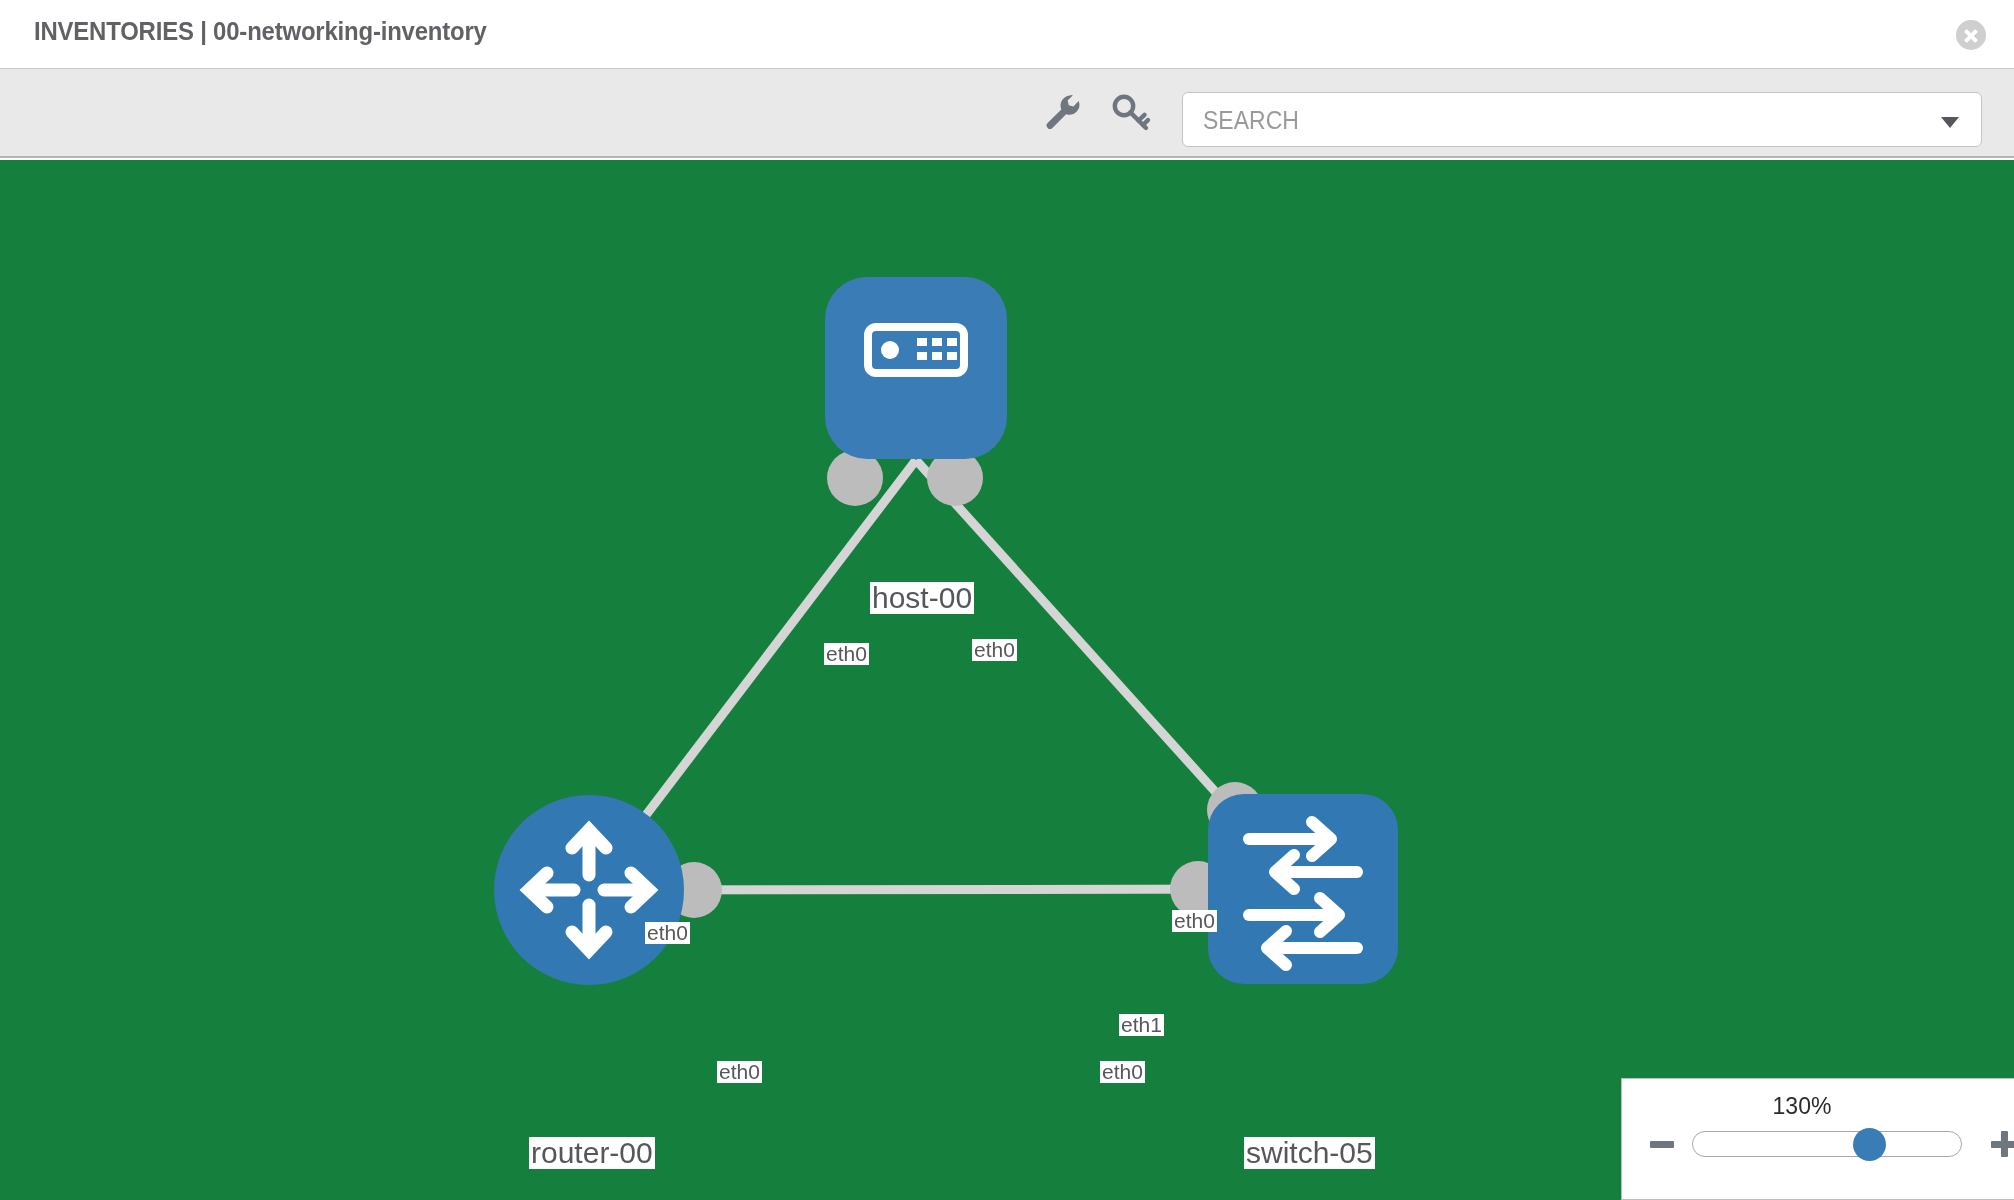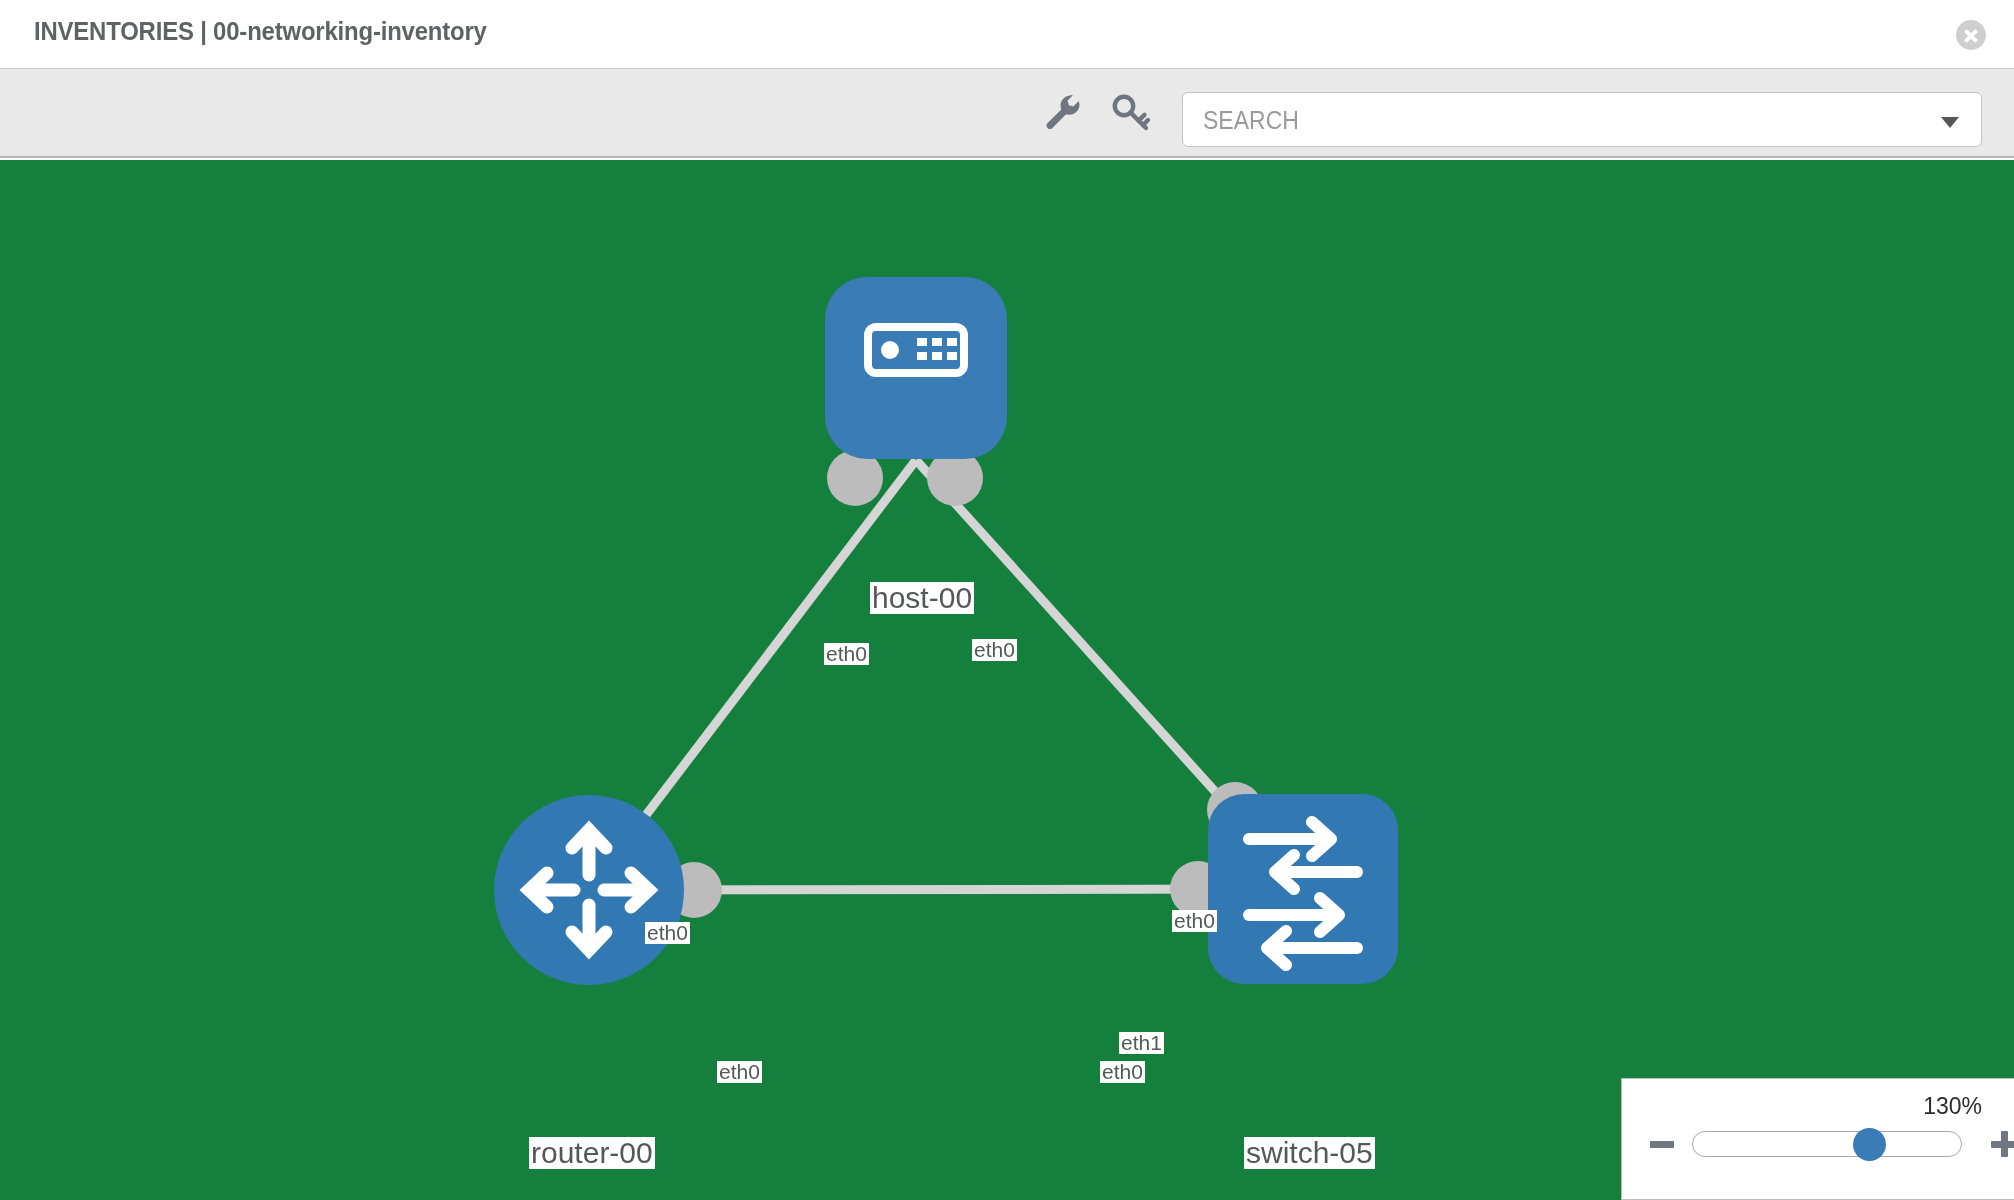--- a/index.html
+++ b/index.html
@@ -189,21 +189,21 @@
     height: 122px;
     background: #ffffff;
     border: 1px solid #bdbdbd;
     box-sizing: border-box;
   }
   .zoom-value {
     position: absolute;
     top: 14px;
     left: 0;
     width: 360px;
-    text-align: right;
+    text-align: center;
     font-size: 23px;
     color: #2b2b2b;
   }
   .zoom-minus {
     position: absolute;
     left: 28px;
     top: 62px;
     width: 24px;
     height: 7px;
     background: #6f7680;
@@ -347,21 +347,21 @@
   <div class="node-label label-node" style="left:870px; top:422px;">host-00</div>
   <div class="node-label label-node" style="left:529px; top:977px;">router-00</div>
   <div class="node-label label-node" style="left:1244px; top:977px;">switch-05</div>
 
   <div class="node-label label-eth" style="left:824px; top:447px;">eth0</div>
   <div class="node-label label-eth" style="left:972px; top:443px;">eth0</div>
   <div class="node-label label-eth" style="left:645px; top:726px;">eth0</div>
   <div class="node-label label-eth" style="left:1172px; top:714px;">eth0</div>
   <div class="node-label label-eth" style="left:717px; top:865px;">eth0</div>
   <div class="node-label label-eth" style="left:1100px; top:865px;">eth0</div>
-  <div class="node-label label-eth" style="left:1119px; top:836px;">eth1</div>
+  <div class="node-label label-eth" style="left:1119px; top:818px;">eth1</div>
 </div>
 
 <div class="zoom-panel">
   <div class="zoom-value">130%</div>
   <div class="zoom-minus"></div>
   <div class="zoom-track"></div>
   <div class="zoom-thumb"></div>
   <div class="zoom-plus"></div>
 </div>
 

